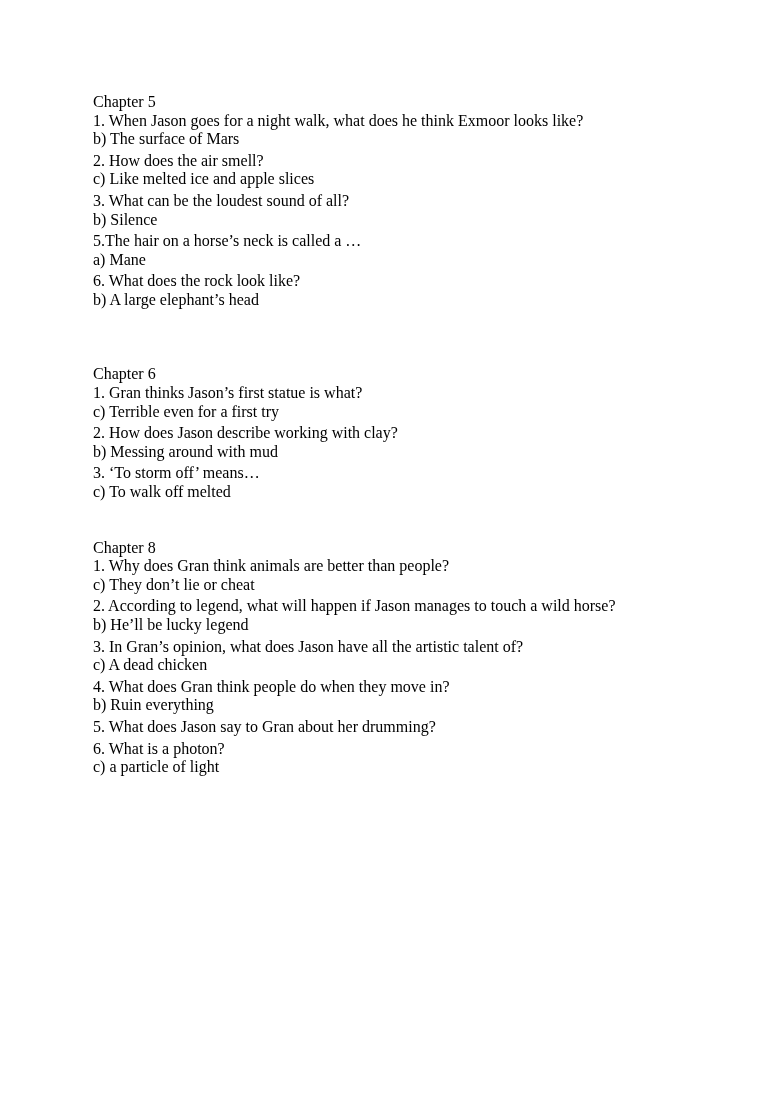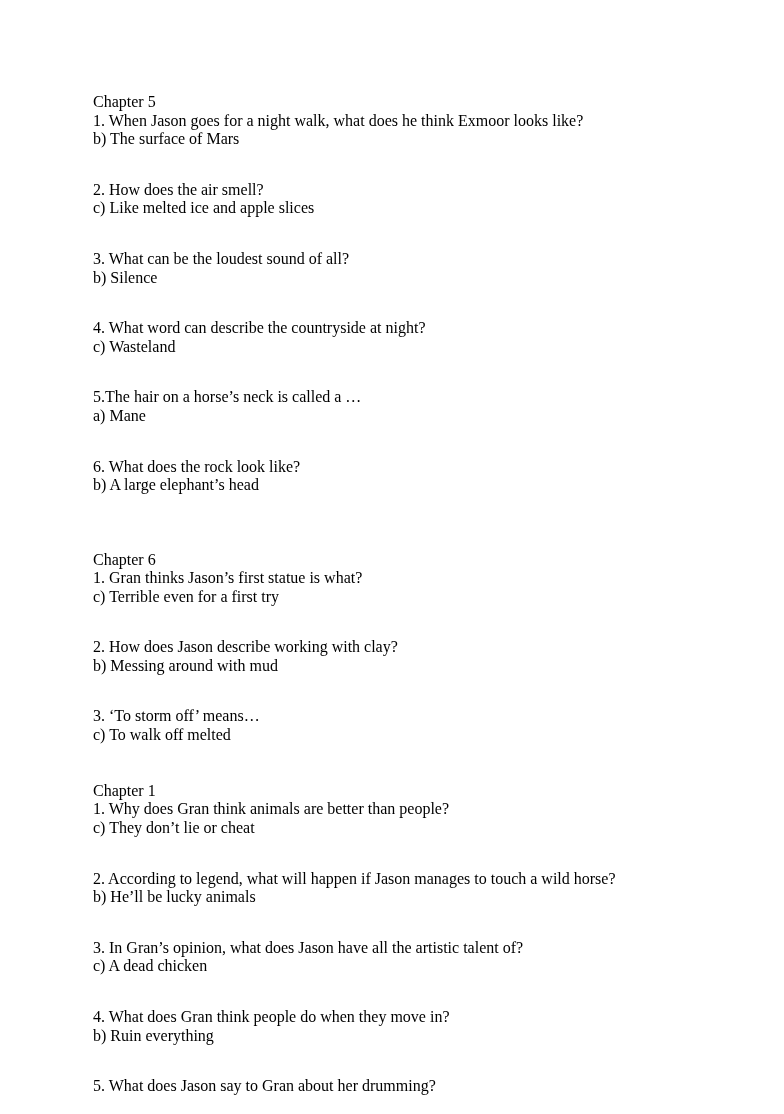--- a/index.html
+++ b/index.html
@@ -18,21 +18,21 @@
     line-height: 18.6px;
     padding: 93px 40px 0 93px;
     overflow: hidden;
   }
   .chapter-title,
   .question,
   .answer {
     white-space: pre-wrap;
   }
   
-  .qa + .qa { margin-top: 32px; }
+  .qa + .qa { margin-top: 3px; }
   
   .section.gap3 { margin-top: 55.8px; }
   
   .section.gap2 { margin-top: 37.2px; }
 </style>
 </head>
 <body>
 
 <div class="page">
 
@@ -42,24 +42,20 @@
       <div class="question">1. When Jason goes for a night walk, what does he think Exmoor looks like?</div>
       <div class="answer">b) The surface of Mars</div>
     </div>
     <div class="qa">
       <div class="question">2. How does the air smell?</div>
       <div class="answer">c) Like melted ice and apple slices</div>
     </div>
     <div class="qa">
       <div class="question">3. What can be the loudest sound of all?</div>
       <div class="answer">b) Silence</div>
-    </div>
-    <div class="qa">
-      <div class="question">4. What word can describe the countryside at night?</div>
-      <div class="answer">c) Wasteland</div>
     </div>
     <div class="qa">
       <div class="question">5.The hair on a horse’s neck is called a …</div>
       <div class="answer">a) Mane</div>
     </div>
     <div class="qa">
       <div class="question">6. What does the rock look like?</div>
       <div class="answer">b) A large elephant’s head</div>
     </div>
   </div>
@@ -74,28 +70,28 @@
       <div class="question">2. How does Jason describe working with clay?</div>
       <div class="answer">b) Messing around with mud</div>
     </div>
     <div class="qa">
       <div class="question">3. ‘To storm off’ means…</div>
       <div class="answer">c) To walk off melted</div>
     </div>
   </div>
 
   <div class="section gap2">
-    <div class="chapter-title">Chapter 1</div>
+    <div class="chapter-title">Chapter 8</div>
     <div class="qa">
       <div class="question">1. Why does Gran think animals are better than people?</div>
       <div class="answer">c) They don’t lie or cheat</div>
     </div>
     <div class="qa">
       <div class="question">2. According to legend, what will happen if Jason manages to touch a wild horse?</div>
-      <div class="answer">b) He’ll be lucky animals</div>
+      <div class="answer">b) He’ll be lucky legend</div>
     </div>
     <div class="qa">
       <div class="question">3. In Gran’s opinion, what does Jason have all the artistic talent of?</div>
       <div class="answer">c) A dead chicken</div>
     </div>
     <div class="qa">
       <div class="question">4. What does Gran think people do when they move in?</div>
       <div class="answer">b) Ruin everything</div>
     </div>
     <div class="qa">

